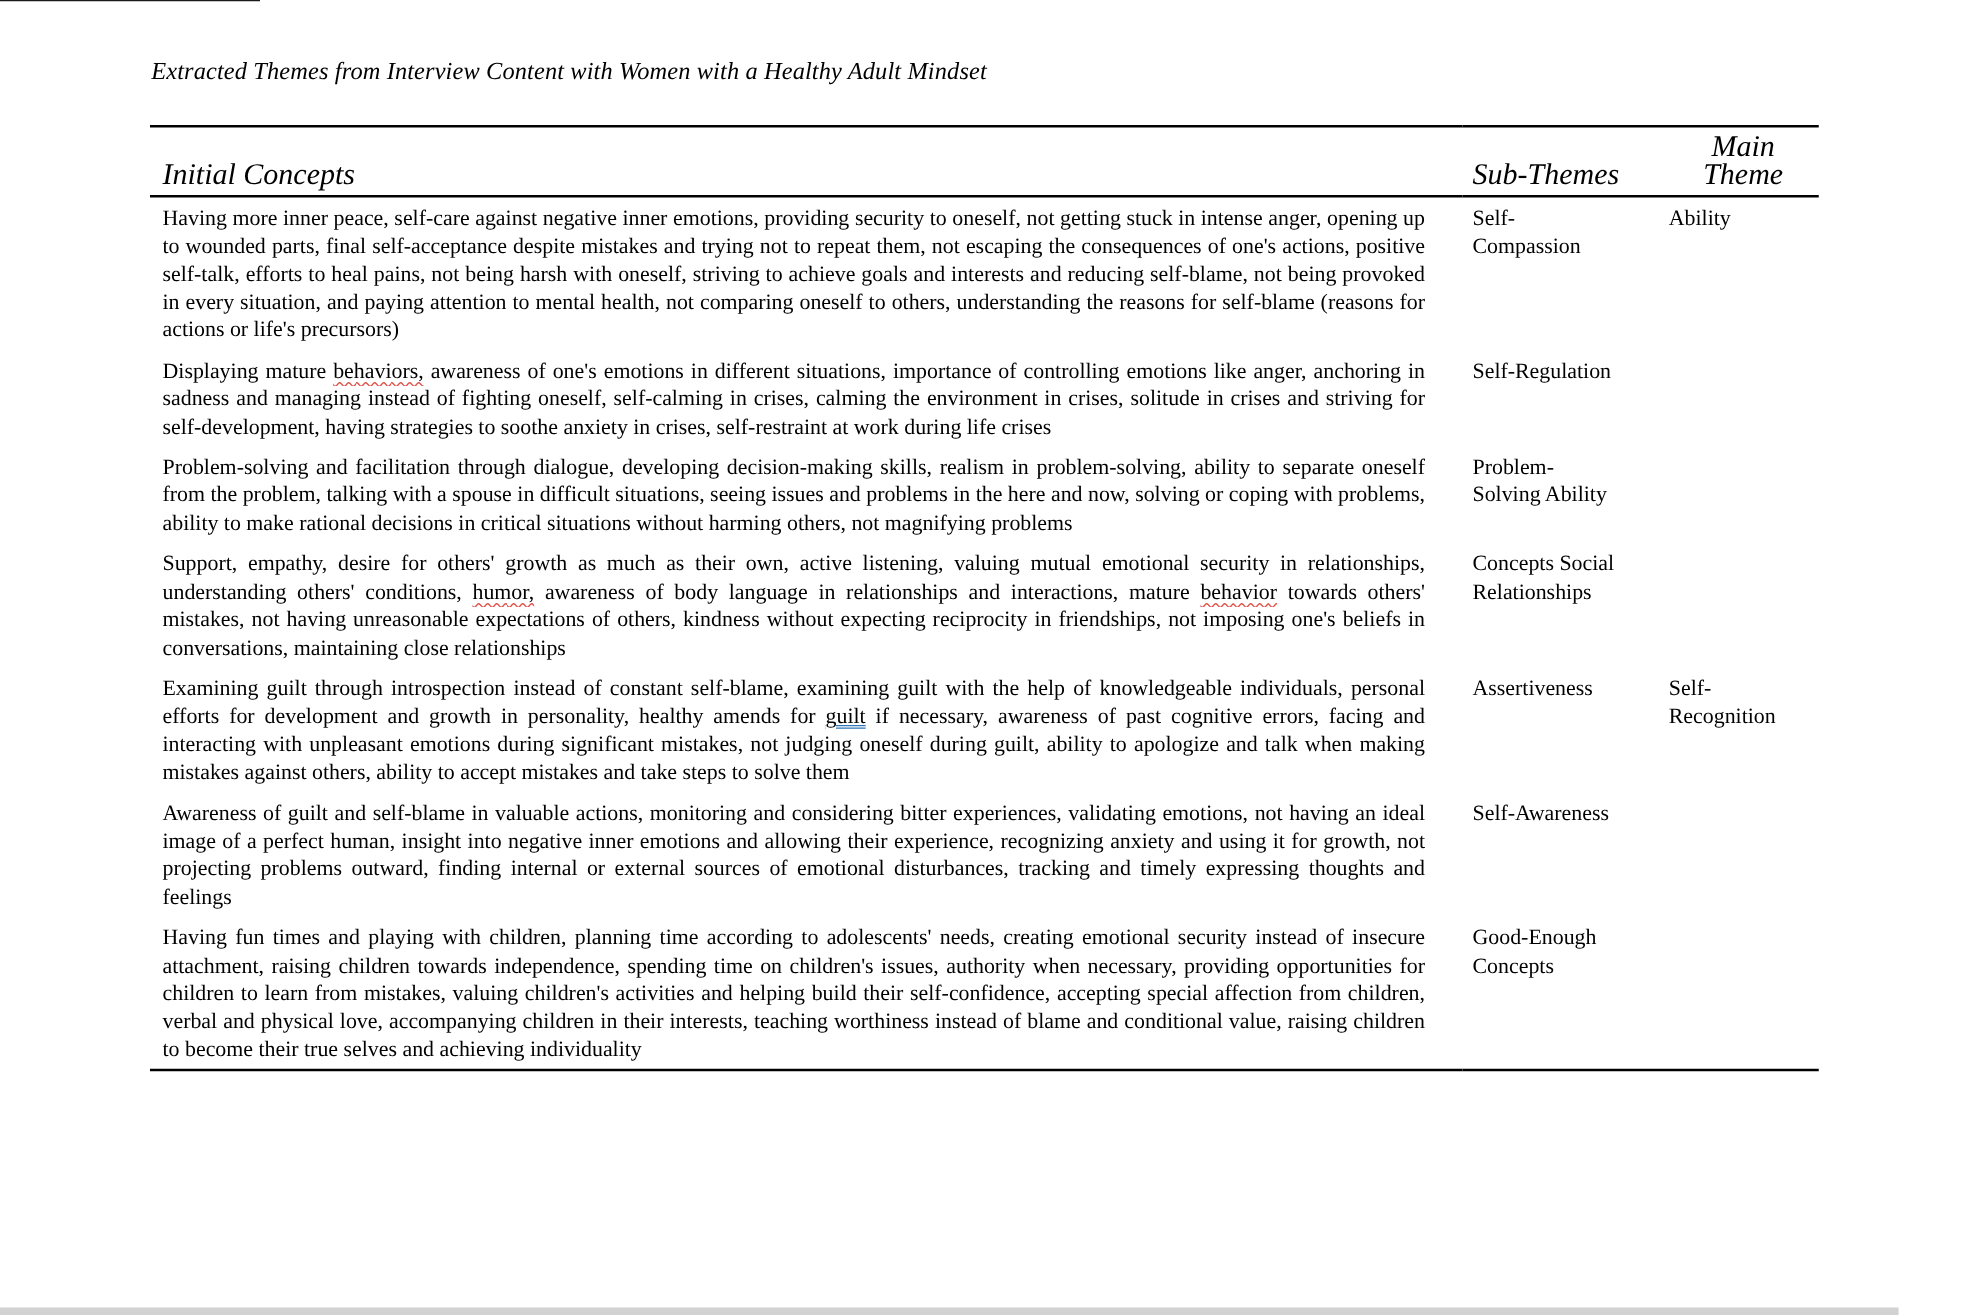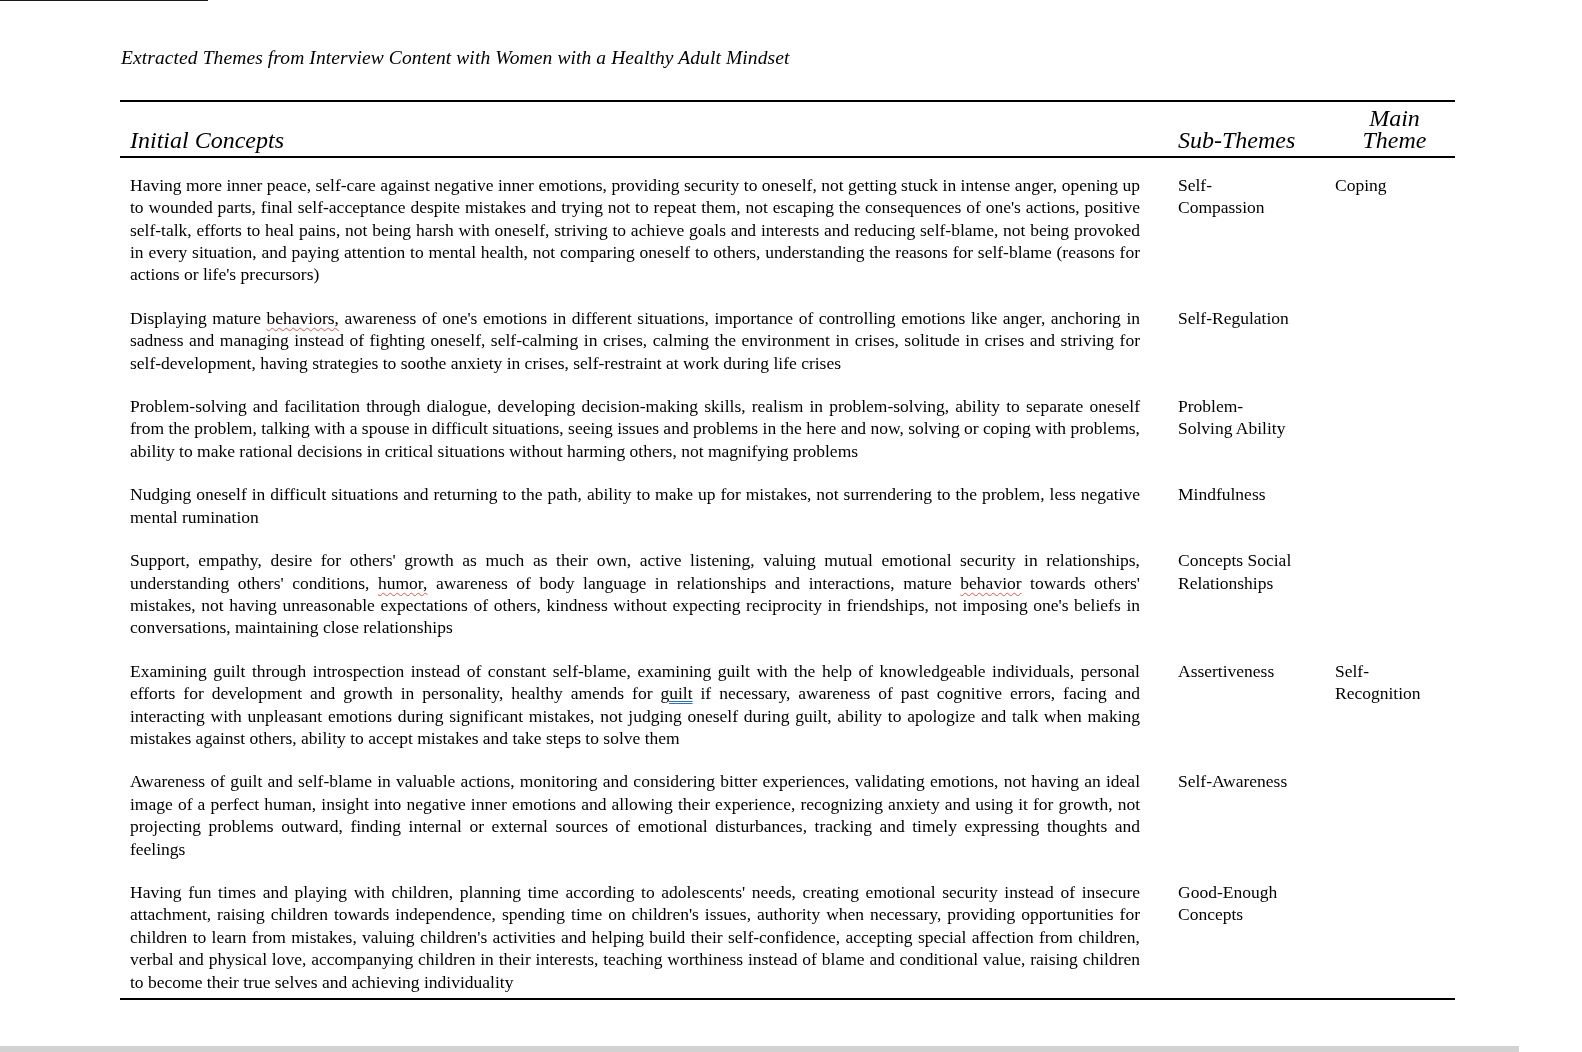--- a/index.html
+++ b/index.html
@@ -58,21 +58,21 @@
     padding-top: 5px;
     padding-bottom: 4px;
     vertical-align: bottom;
     font-style: italic;
   }
   th.h1 { padding-left: 10px; }
   th.h2 { padding-left: 8px; }
   th.h3 { padding-left: 15px; text-align: center; }
   tbody td {
     vertical-align: top;
-    padding-top: 16px;
+    padding-top: 5px;
     padding-bottom: 5px;
   }
   td.concepts {
     padding-left: 10px;
     padding-right: 30px;
     text-align: justify;
   }
   td.subtheme {
     padding-left: 8px;
     padding-right: 24px;
@@ -122,35 +122,30 @@
       <tr>
         <th class="h1">Initial Concepts</th>
         <th class="h2">Sub-Themes</th>
         <th class="h3">Main Theme</th>
       </tr>
     </thead>
     <tbody id="table-body">
         <tr>
           <td class="concepts"><span>Having more inner peace, self-care against negative inner emotions, providing security to oneself, not getting stuck in intense anger, opening up to wounded parts, final self-acceptance despite mistakes and trying not to repeat them, not escaping the consequences of one's actions, positive self-talk, efforts to heal pains, not being harsh with oneself, striving to achieve goals and interests and reducing self-blame, not being provoked in every situation, and paying attention to mental health, not comparing oneself to others, understanding the reasons for self-blame (reasons for actions or life's precursors)</span></td>
           <td class="subtheme">Self-Compassion</td>
-          <td class="maintheme">Coping</td>
+          <td class="maintheme">Ability</td>
         </tr>
         <tr>
           <td class="concepts"><span>Displaying mature </span><span class="spell">behaviors,</span><span> awareness of one's emotions in different situations, importance of controlling emotions like anger, anchoring in sadness and managing instead of fighting oneself, self-calming in crises, calming the environment in crises, solitude in crises and striving for self-development, having strategies to soothe anxiety in crises, self-restraint at work during life crises</span></td>
           <td class="subtheme">Self-Regulation</td>
           <td class="maintheme"></td>
         </tr>
         <tr>
           <td class="concepts"><span>Problem-solving and facilitation through dialogue, developing decision-making skills, realism in problem-solving, ability to separate oneself from the problem, talking with a spouse in difficult situations, seeing issues and problems in the here and now, solving or coping with problems, ability to make rational decisions in critical situations without harming others, not magnifying problems</span></td>
           <td class="subtheme">Problem-Solving Ability</td>
-          <td class="maintheme"></td>
-        </tr>
-        <tr>
-          <td class="concepts"><span>Nudging oneself in difficult situations and returning to the path, ability to make up for mistakes, not surrendering to the problem, less negative mental rumination</span></td>
-          <td class="subtheme">Mindfulness</td>
           <td class="maintheme"></td>
         </tr>
         <tr>
           <td class="concepts"><span>Support, empathy, desire for others' growth as much as their own, active listening, valuing mutual emotional security in relationships, understanding others' conditions, </span><span class="spell">humor,</span><span> awareness of body language in relationships and interactions, mature </span><span class="spell">behavior</span><span> towards others' mistakes, not having unreasonable expectations of others, kindness without expecting reciprocity in friendships, not imposing one's beliefs in conversations, maintaining close relationships</span></td>
           <td class="subtheme">Concepts Social Relationships</td>
           <td class="maintheme"></td>
         </tr>
         <tr>
           <td class="concepts"><span>Examining guilt through introspection instead of constant self-blame, examining guilt with the help of knowledgeable individuals, personal efforts for development and growth in personality, healthy amends for </span><span class="grammar">guilt</span><span> if necessary, awareness of past cognitive errors, facing and interacting with unpleasant emotions during significant mistakes, not judging oneself during guilt, ability to apologize and talk when making mistakes against others, ability to accept mistakes and take steps to solve them</span></td>
           <td class="subtheme">Assertiveness</td>

